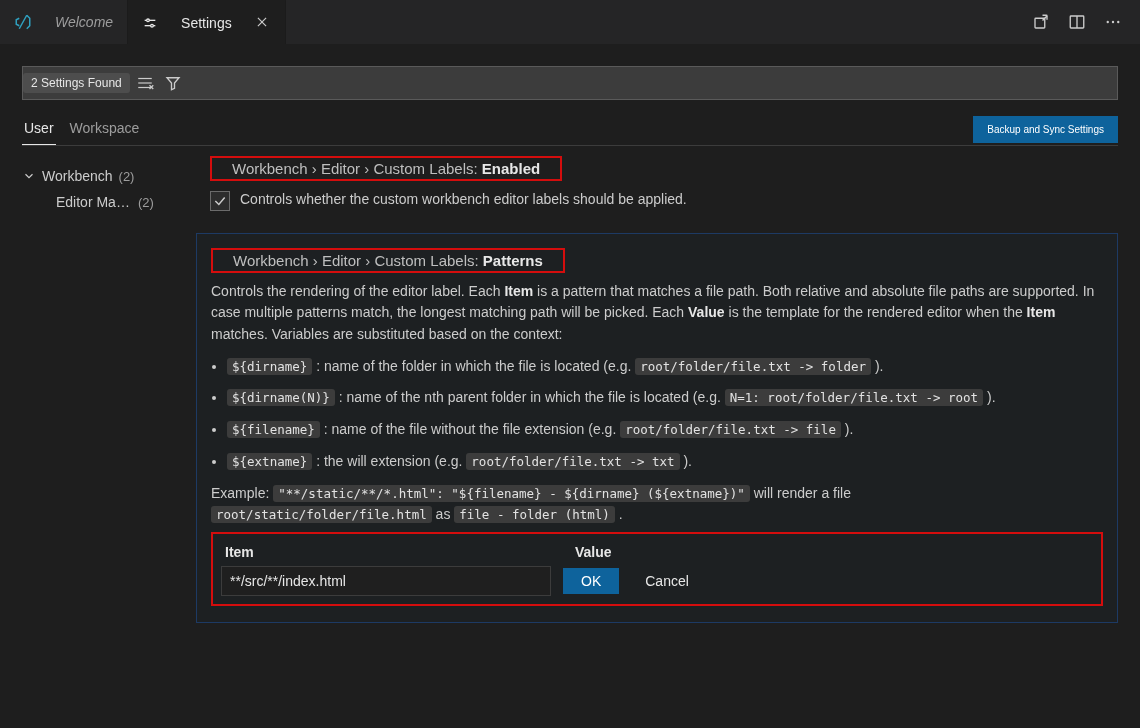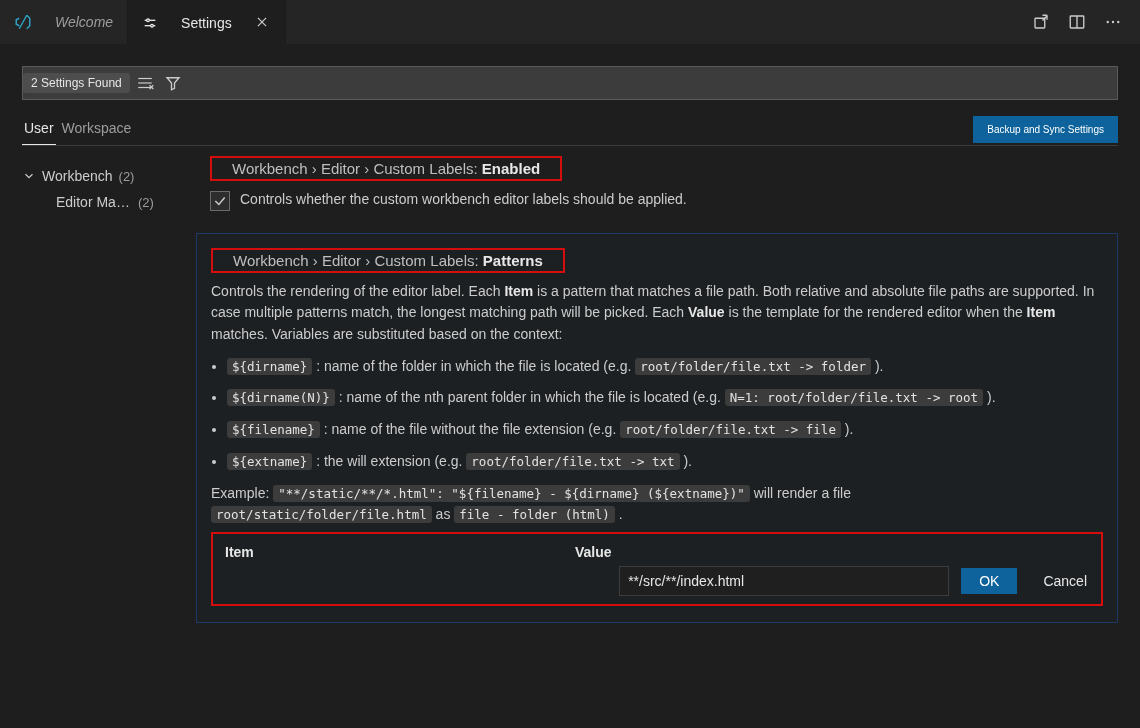--- a/index.html
+++ b/index.html
@@ -102,21 +102,21 @@
     display:flex; align-items:center; gap: 10px;
     padding-right: 10px;
     color: var(--text);
   }
 
   
   .scope-row {
     display: flex; align-items: center;
     margin: 14px 22px 0 22px;
   }
-  .scope-tabs { display:flex; gap: 4px; }
+  .scope-tabs { display:flex; gap: 12px; }
   .scope-tab {
     padding: 6px 2px 8px 2px;
     font-size: 14px;
     color: var(--text-dim);
     cursor: pointer;
   }
   .scope-tab.active {
     color: var(--text-bright);
     border-bottom: 1px solid var(--text-bright);
   }
@@ -225,21 +225,21 @@
   
   .patterns-box {
     border: 2px solid var(--highlight-red);
     margin-top: 6px;
     padding: 6px 8px 8px 8px;
   }
   .pat-head-row { display:flex; gap: 20px; padding: 4px 0 6px 4px; }
   .pat-label { font-weight: 600; font-size: 14px; color: var(--text-bright); }
   .pat-col-item { width: 330px; }
   .pat-col-value { flex:1; }
-  .pat-row { display:flex; gap: 12px; align-items:center;justify-content:flex-end; }
+  .pat-row { display:flex; gap: 12px; align-items:center; }
   .pat-input {
     background: #1f1f1f;
     border: 1px solid #3c3c3c;
     color: var(--text-bright);
     font-size: 14px;
     padding: 6px 8px;
     height: 30px;
     outline: none;
   }
   .pat-item { width: 330px; }

